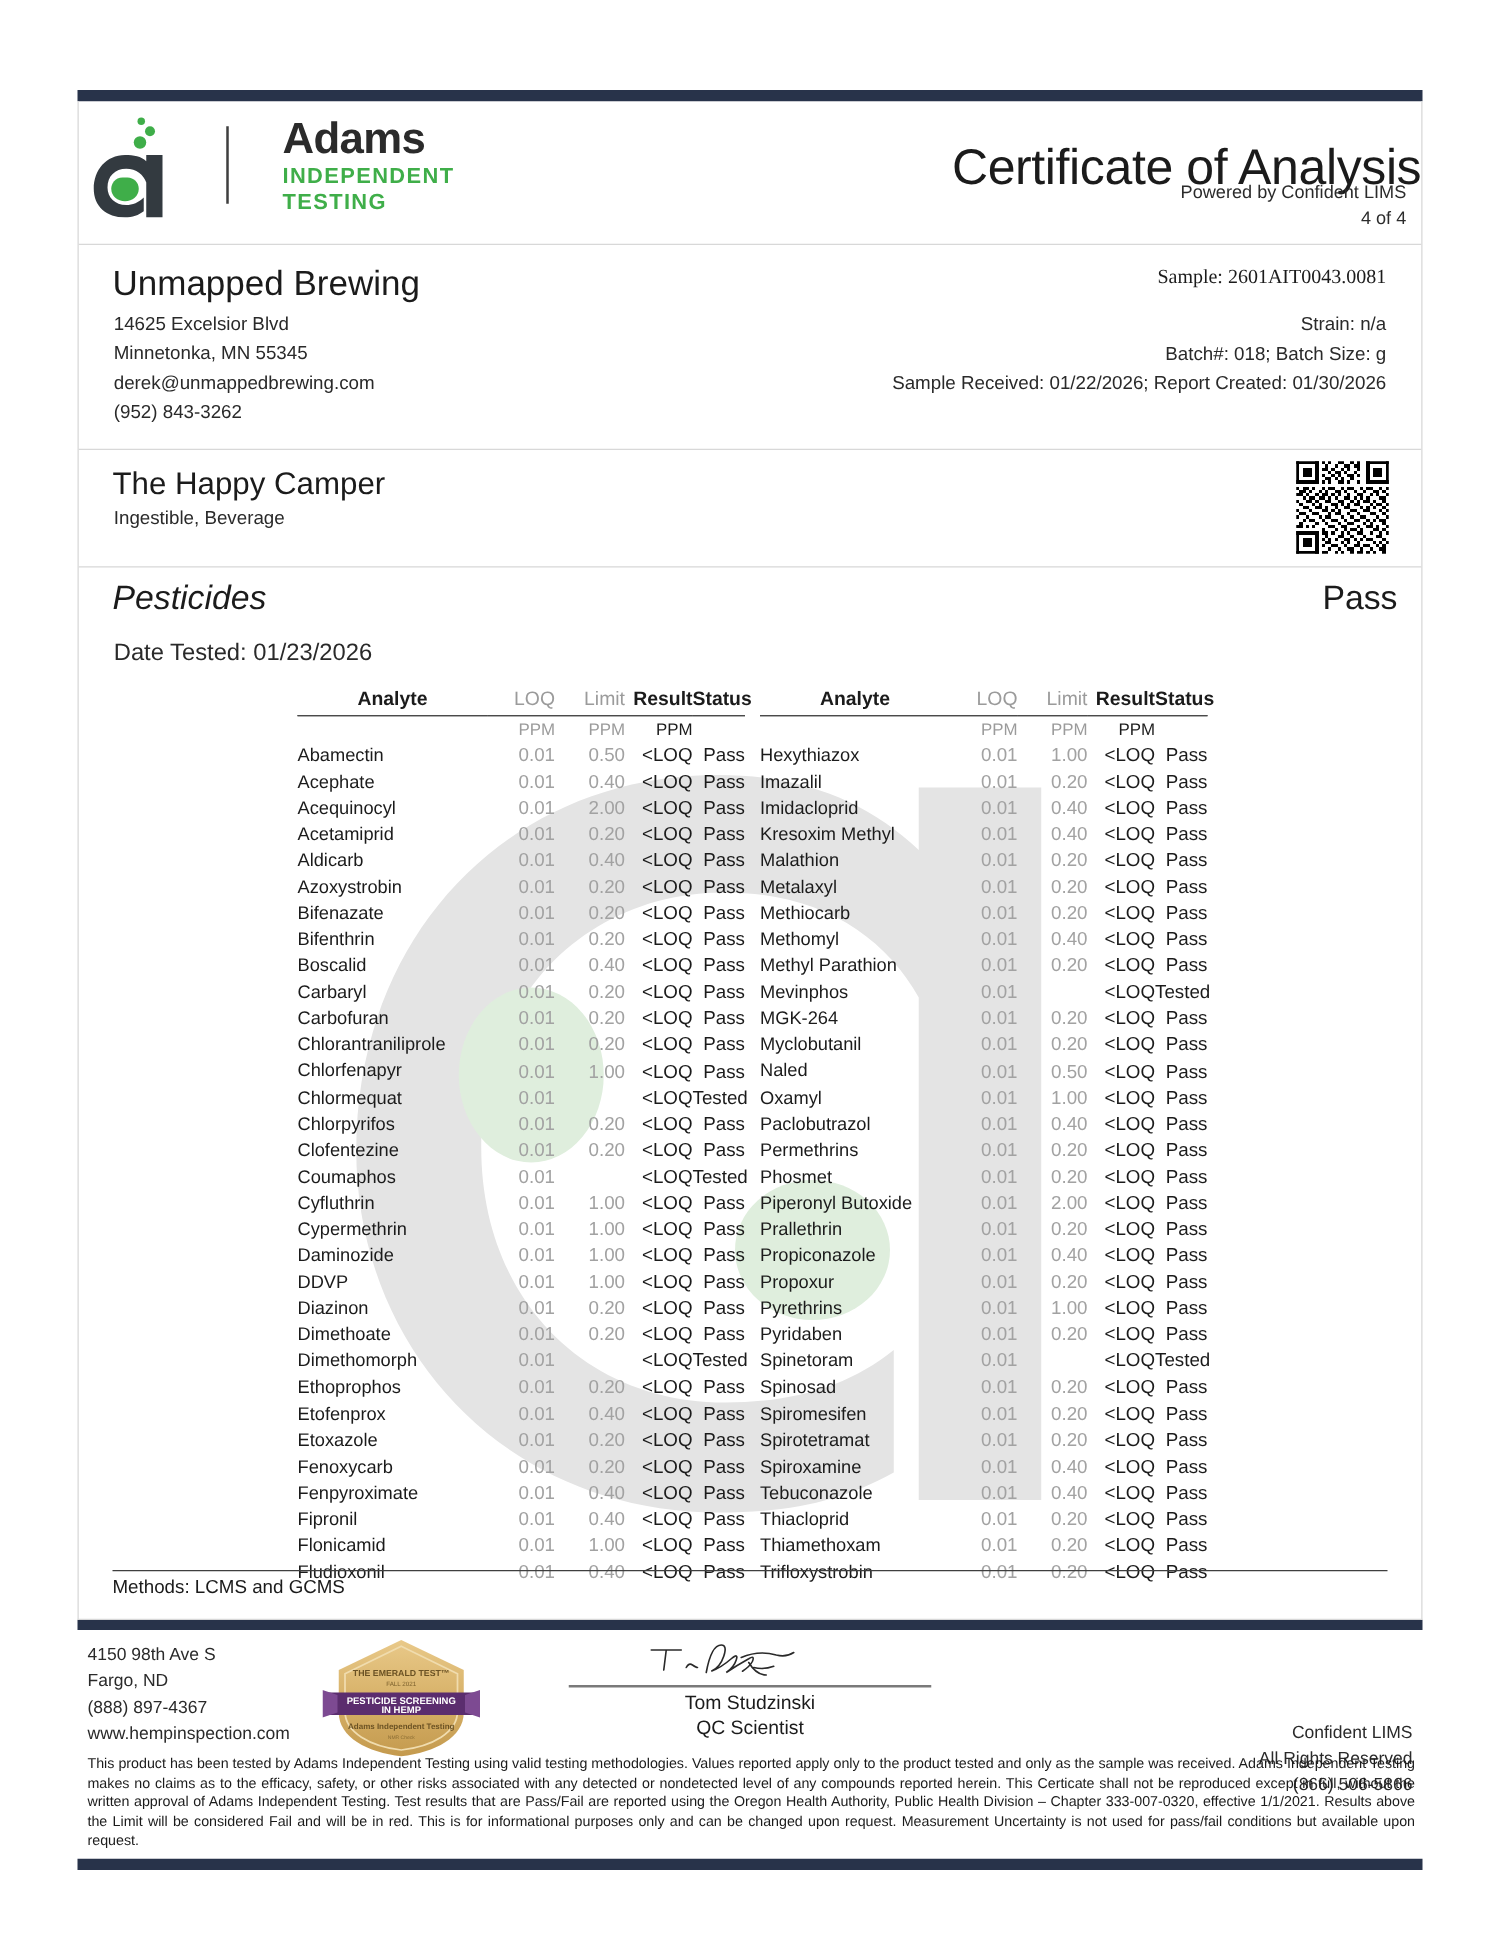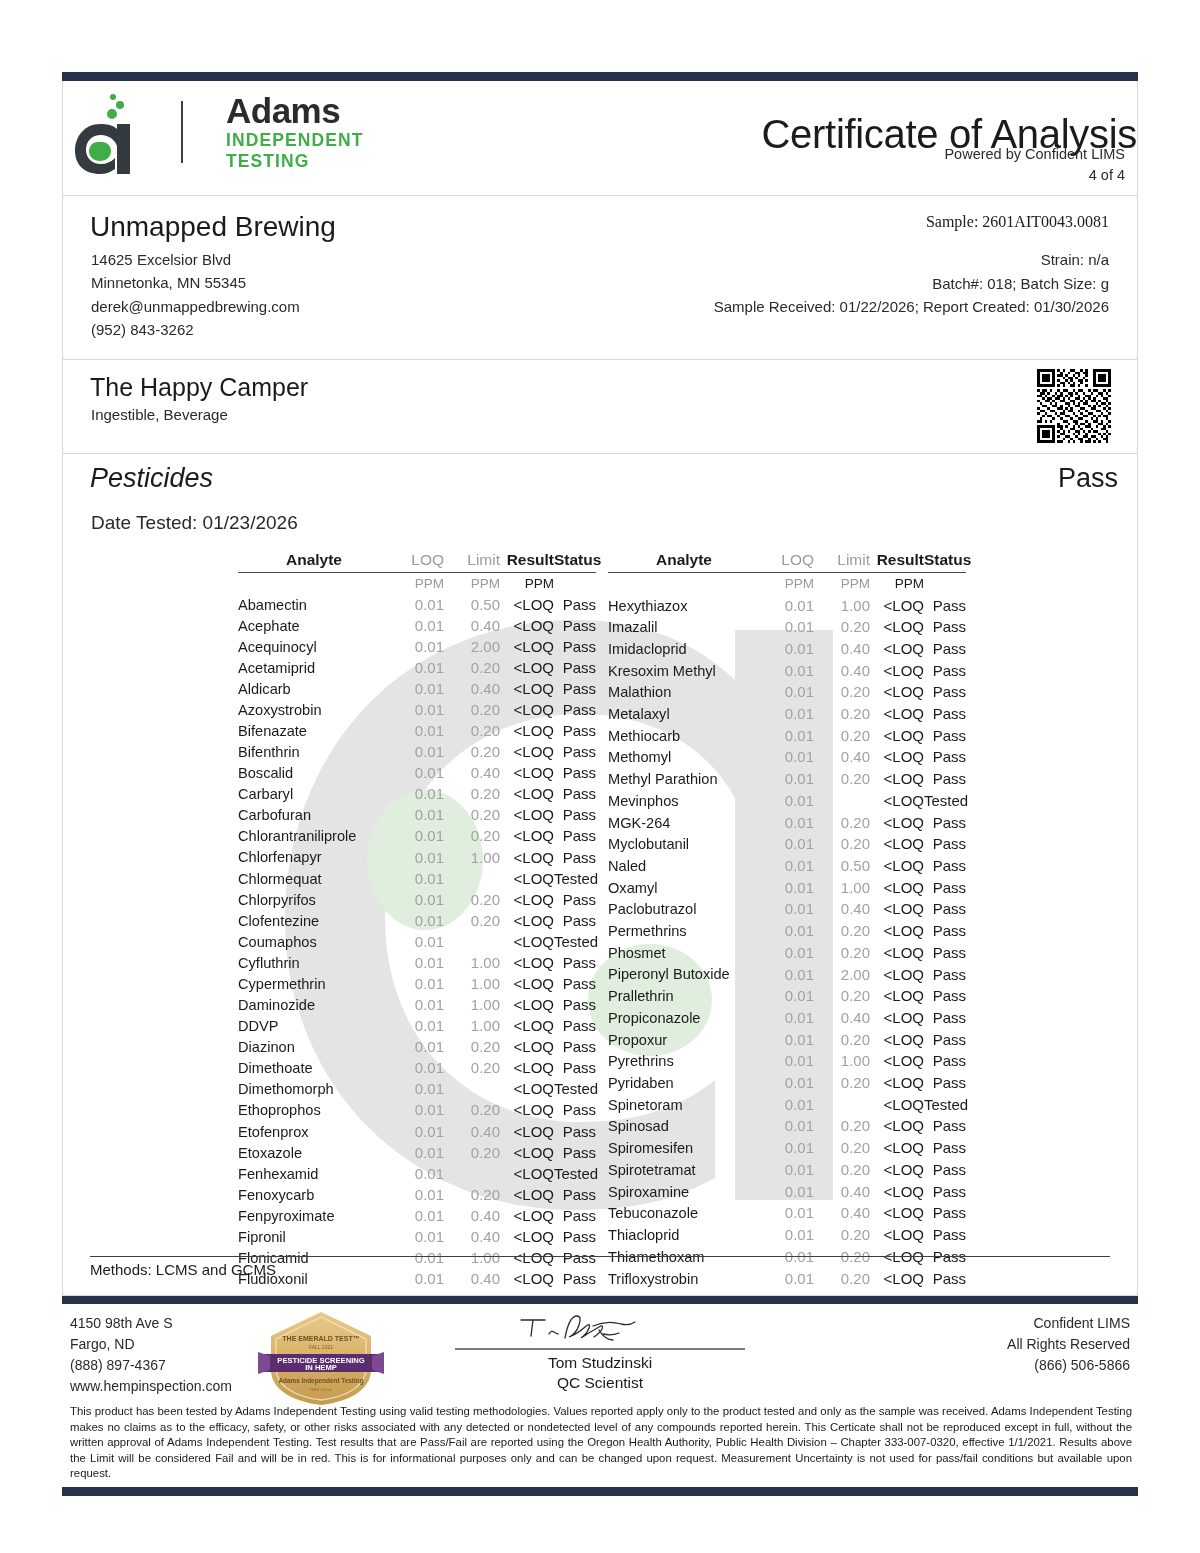--- a/index.html
+++ b/index.html
@@ -201,21 +201,21 @@
     position: absolute; left: 90px; top: 1261px;
     font-size: 15px; color: #1b1b1b; z-index: 2; text-align: center;
   }
 
   
   .foot-left {
     position: absolute; left: 70px; top: 1313px;
     font-size: 14px; line-height: 1.5; color: #2a2a2a; z-index: 2;
   }
   .foot-right {
-    position: absolute; right: 70px; top: 1313px;
+    position: absolute; right: 70px; top: 1375px;
     text-align: right; font-size: 14px; line-height: 1.5;
     color: #2a2a2a; z-index: 2;
   }
   .badge {
     position: absolute; left: 258px; top: 1310px;
     width: 126px; height: 96px; z-index: 2;
   }
   .sig-block {
     position: absolute; left: 455px; top: 1312px;
     width: 290px; text-align: center; z-index: 2;
@@ -748,27 +748,20 @@
             <td class="st">Pass</td>
           </tr>
           <tr>
             <td class="an">Etoxazole</td>
             <td class="loq">0.01</td>
             <td class="lim">0.20</td>
             <td class="res">&lt;LOQ</td>
             <td class="st">Pass</td>
           </tr>
           <tr>
-            <td class="an">Fenhexamid</td>
-            <td class="loq">0.01</td>
-            <td class="lim"></td>
-            <td class="res">&lt;LOQ</td>
-            <td class="st">Tested</td>
-          </tr>
-          <tr>
             <td class="an">Fenoxycarb</td>
             <td class="loq">0.01</td>
             <td class="lim">0.20</td>
             <td class="res">&lt;LOQ</td>
             <td class="st">Pass</td>
           </tr>
           <tr>
             <td class="an">Fenpyroximate</td>
             <td class="loq">0.01</td>
             <td class="lim">0.40</td>

